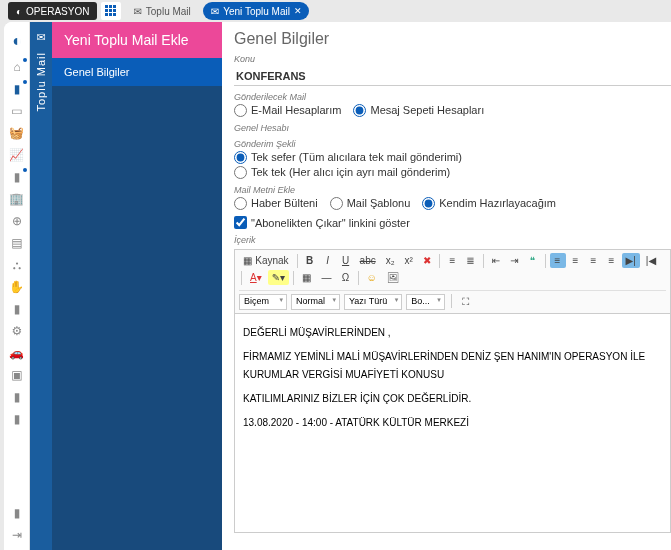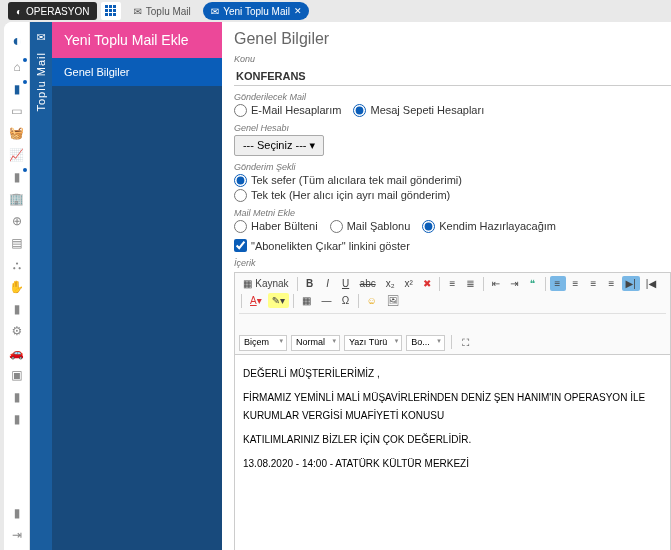--- a/index.html
+++ b/index.html
@@ -39,21 +39,21 @@
 .radio-item { display: flex; align-items: flex-start; gap: 4px; font-size: 11px; color: #333; }
 .radio-item input[type="radio"] { accent-color: #0a5db8; width: 13px; height: 13px; }
 .chk-row { display: flex; align-items: center; gap: 4px; font-size: 11px; color: #333; }
 .chk-row input { accent-color: #0a5db8; width: 13px; height: 13px; }
 
 .editor-toolbar { border: 1px solid #ccc; border-bottom: none; background: #fafafa; padding: 3px 4px; display: flex; flex-wrap: wrap; align-items: center; gap: 2px; font-size: 10px; margin-top: 4px; }
 .ed-btn { padding: 2px 4px; cursor: pointer; color: #444; min-width: 16px; text-align: center; border-radius: 2px; }
 .ed-sep { width: 1px; height: 14px; background: #ccc; margin: 0 2px; }
 .ed-drop { border: 1px solid #ccc; background: #fff; padding: 1px 14px 1px 4px; font-size: 9px; min-width: 48px; position: relative; }
 .ed-drop::after { content: '▾'; position: absolute; right: 3px; font-size: 7px; color: #888; }
-.ed-row2 { width: 100%; display: flex; gap: 4px; margin-top: 3px; padding-top: 21px; border-top: 1px solid #e0e0e0; }
+.ed-row2 { width: 100%; display: flex; gap: 4px; margin-top: 3px; padding-top: 3px; border-top: 1px solid #e0e0e0; }
 
 .editor-body { border: 1px solid #ccc; padding: 10px 8px; font-size: 10px; line-height: 1.8; min-height: 220px; overflow-x: hidden; }
 .editor-body p { margin-bottom: 6px; white-space: normal; }
 </style>
 </head>
 <body>
 
 <div class="topbar">
   <div class="topbar-brand">
     <span>◐</span>
@@ -138,21 +138,20 @@
           </label>
         <label class="radio-item">
             <input type="radio" name="acct" checked="" style="">
             <span>Mesaj Sepeti Hesapları</span>
           </label>
       </div>
     </div>
 
     <div class="fgroup">
       <span class="flabel">Genel Hesabı</span>
-      <button class="fselect">--- Seçiniz --- ▾</button>
     </div>
 
     <div class="fgroup">
       <span class="flabel">Gönderim Şekli</span>
       <div>
         <label class="radio-item">
             <input type="radio" name="st" checked="" style="">
             <span>Tek sefer (Tüm alıcılara tek mail gönderimi)</span>
           </label>
       </div>
@@ -229,19 +228,19 @@
         <span class="ed-drop">Biçem</span>
         <span class="ed-drop">Normal</span>
         <span class="ed-drop">Yazı Türü</span>
         <span class="ed-drop" style="min-width:34px">Bo...</span>
         <span class="ed-sep"></span>
         <span class="ed-btn">⛶</span>
       </div>
     </div>
 
     <div class="editor-body">
-      <p>DEĞERLİ MÜŞTERİLERİMİZ ,</p>
+      <p>DEĞERLİ MÜŞAVİRLERİNDEN ,</p>
       <p>FİRMAMIZ YEMİNLİ MALİ MÜŞAVİRLERİNDEN DENİZ ŞEN HANIM'IN OPERASYON İLE KURUMLAR VERGİSİ MUAFİYETİ KONUSU</p>
       <p>KATILIMLARINIZ BİZLER İÇİN ÇOK DEĞERLİDİR.</p>
       <p>13.08.2020 - 14:00 - ATATÜRK KÜLTÜR MERKEZİ</p>
     </div>
   </div>
 </div>
 
 </body></html>

